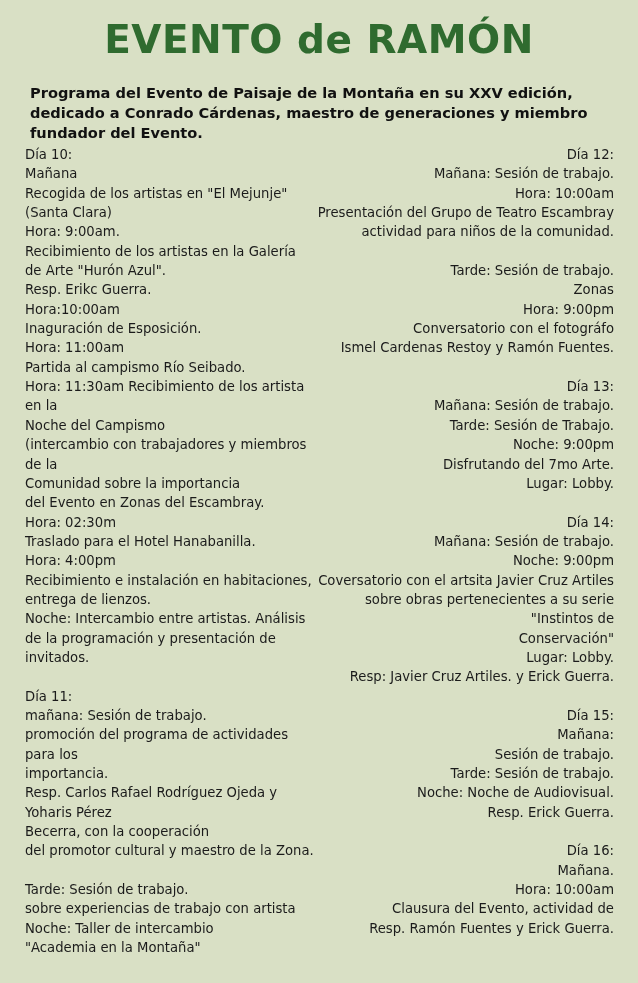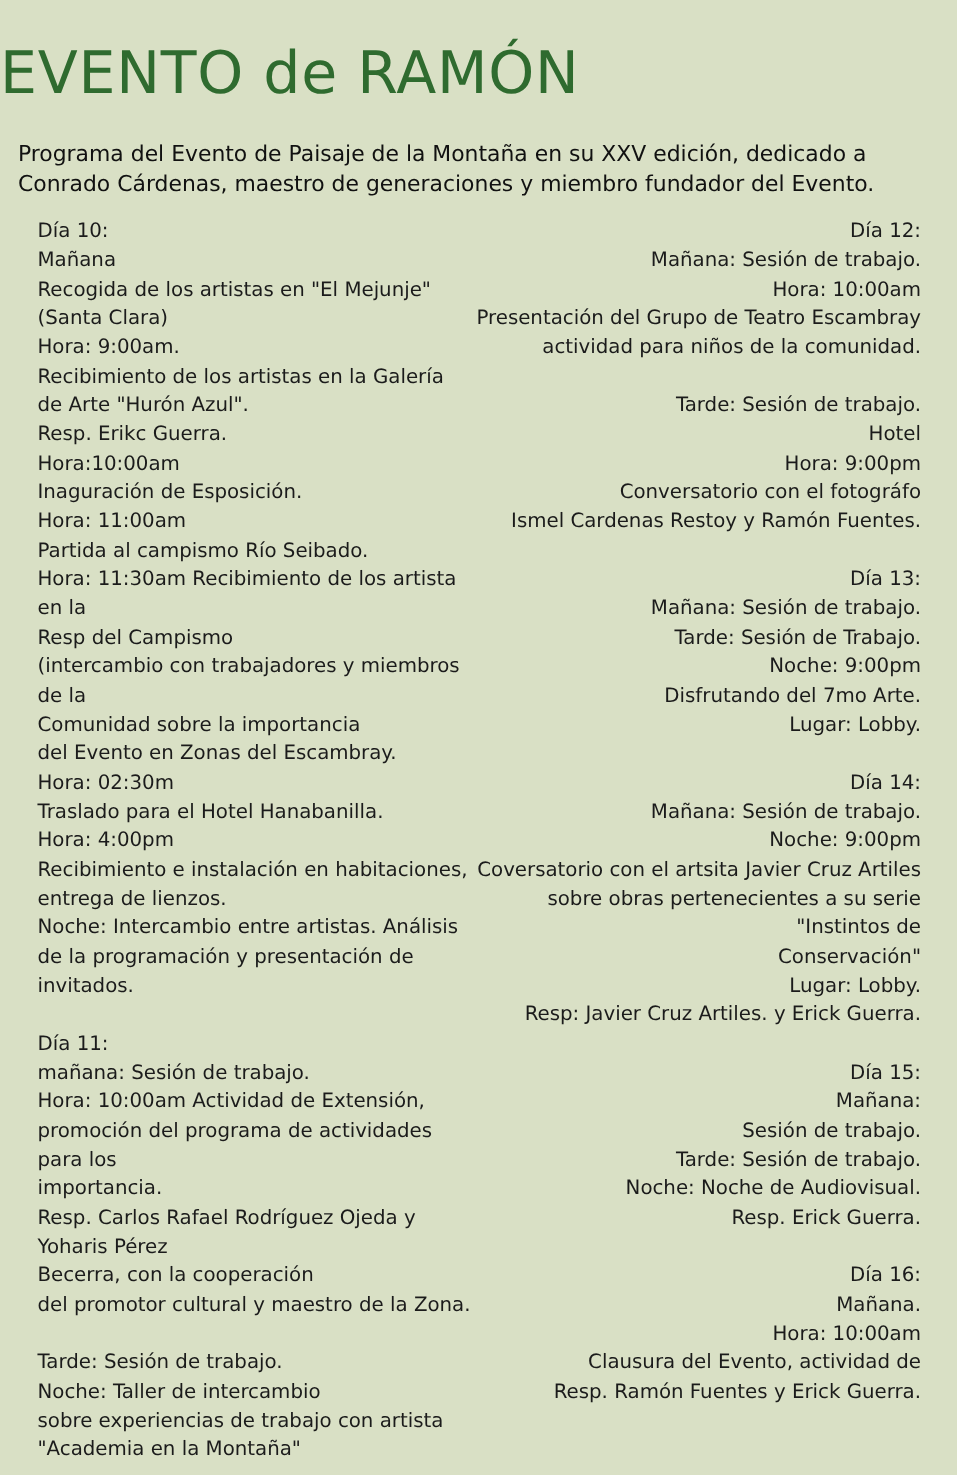--- a/index.html
+++ b/index.html
@@ -14,37 +14,37 @@
     color: #141414;
     overflow: hidden;
   }
   .page {
     position: relative;
     width: 638px;
     height: 983px;
     box-sizing: border-box;
   }
   .title {
-    text-align: left;
+    text-align: center;
     color: #2f6b2f;
     font-family: "DejaVu Sans", sans-serif;
-    font-weight: 400;
+    font-weight: 700;
     font-size: 39px;
     letter-spacing: 0.5px;
     line-height: 1;
-    padding-top: 30px;
+    padding-top: 20px;
     margin: 0;
   }
   .subtitle {
-    font-weight: normal;
+    font-weight: bold;
     font-size: 14.6px;
     line-height: 20px;
     color: #111;
     margin: 0;
-    padding: 24px 14px 0 12px;
+    padding: 24px 14px 0 30px;
     text-align: left;
   }
   .columns {
     position: absolute;
     top: 145px;
     left: 0;
     width: 638px;
     display: flex;
     flex-direction: row;
     align-items: flex-start;
@@ -92,56 +92,55 @@
         <div class="line">(Santa Clara)</div>
         <div class="line">Hora: 9:00am.</div>
         <div class="line">Recibimiento de los artistas en la Galería</div>
         <div class="line">de Arte "Hurón Azul".</div>
         <div class="line">Resp. Erikc Guerra.</div>
         <div class="line">Hora:10:00am</div>
         <div class="line">Inaguración de Esposición.</div>
         <div class="line">Hora: 11:00am</div>
         <div class="line">Partida al campismo Río Seibado.</div>
         <div class="line">Hora: 11:30am Recibimiento de los artista en la</div>
-        <div class="line">Resp del Campismo</div>
+        <div class="line">Noche del Campismo</div>
         <div class="line">(intercambio con trabajadores y miembros de la</div>
         <div class="line">Comunidad sobre la importancia</div>
         <div class="line">del Evento en Zonas del Escambray.</div>
         <div class="line">Hora: 02:30m</div>
         <div class="line">Traslado para el Hotel Hanabanilla.</div>
         <div class="line">Hora: 4:00pm</div>
         <div class="line">Recibimiento e instalación en habitaciones,</div>
         <div class="line">entrega de lienzos.</div>
         <div class="line">Noche: Intercambio entre artistas. Análisis</div>
         <div class="line">de la programación y presentación de invitados.</div>
         <div class="line blank">&nbsp;</div>
         <div class="line">Día 11:</div>
         <div class="line">mañana: Sesión de trabajo.</div>
-        <div class="line">Hora: 10:00am Actividad de Extensión,</div>
         <div class="line">promoción del programa de actividades para los</div>
         <div class="line">importancia.</div>
         <div class="line">Resp. Carlos Rafael Rodríguez Ojeda y Yoharis Pérez</div>
         <div class="line">Becerra, con la cooperación</div>
         <div class="line">del promotor cultural y maestro de la Zona.</div>
         <div class="line blank">&nbsp;</div>
         <div class="line">Tarde: Sesión de trabajo.</div>
+        <div class="line">sobre experiencias de trabajo con artista</div>
         <div class="line">Noche: Taller de intercambio</div>
-        <div class="line">sobre experiencias de trabajo con artista</div>
         <div class="line">"Academia en la Montaña"</div>
       </div>
 
     <div class="col col-right">
         <div class="line">Día 12:</div>
         <div class="line">Mañana: Sesión de trabajo.</div>
         <div class="line">Hora: 10:00am</div>
         <div class="line">Presentación del Grupo de Teatro Escambray</div>
         <div class="line">actividad para niños de la comunidad.</div>
         <div class="line blank">&nbsp;</div>
         <div class="line">Tarde: Sesión de trabajo.</div>
-        <div class="line">Hotel</div>
+        <div class="line">Zonas</div>
         <div class="line">Hora: 9:00pm</div>
         <div class="line">Conversatorio con el fotográfo</div>
         <div class="line">Ismel Cardenas Restoy y Ramón Fuentes.</div>
         <div class="line blank">&nbsp;</div>
         <div class="line">Día 13:</div>
         <div class="line">Mañana: Sesión de trabajo.</div>
         <div class="line">Tarde: Sesión de Trabajo.</div>
         <div class="line">Noche: 9:00pm</div>
         <div class="line">Disfrutando del 7mo Arte.</div>
         <div class="line">Lugar: Lobby.</div>

